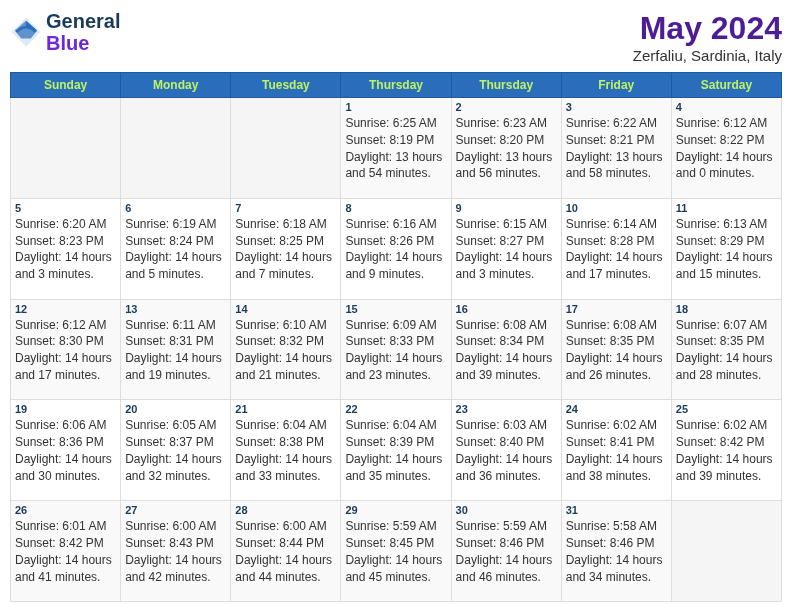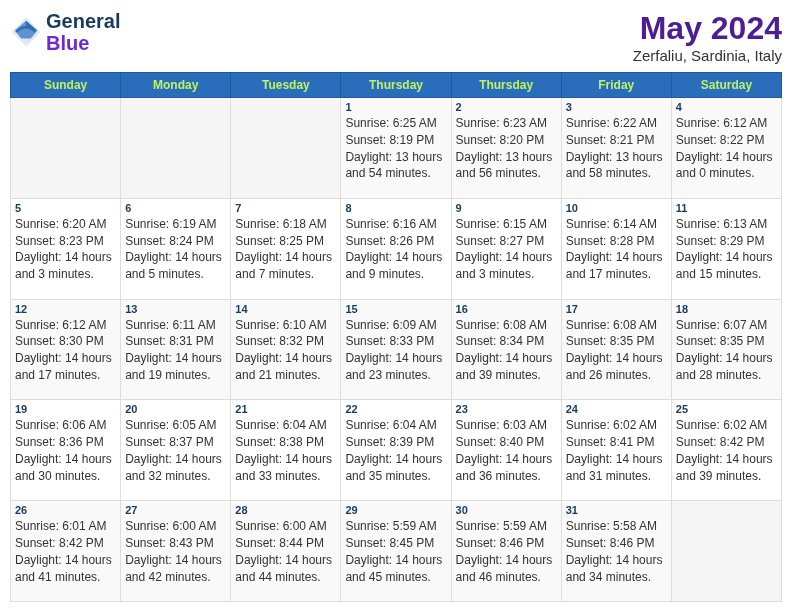--- a/index.html
+++ b/index.html
@@ -354,21 +354,21 @@
               <div>Daylight: 14 hours</div>
               <div>and 36 minutes.</div>
             </div>
           </td>
           <td>
             <div class="day-num">24</div>
             <div class="day-info">
               <div>Sunrise: 6:02 AM</div>
               <div>Sunset: 8:41 PM</div>
               <div>Daylight: 14 hours</div>
-              <div>and 31 minutes.</div>
+              <div>and 38 minutes.</div>
             </div>
           </td>
           <td>
             <div class="day-num">25</div>
             <div class="day-info">
               <div>Sunrise: 6:02 AM</div>
               <div>Sunset: 8:42 PM</div>
               <div>Daylight: 14 hours</div>
               <div>and 39 minutes.</div>
             </div>

